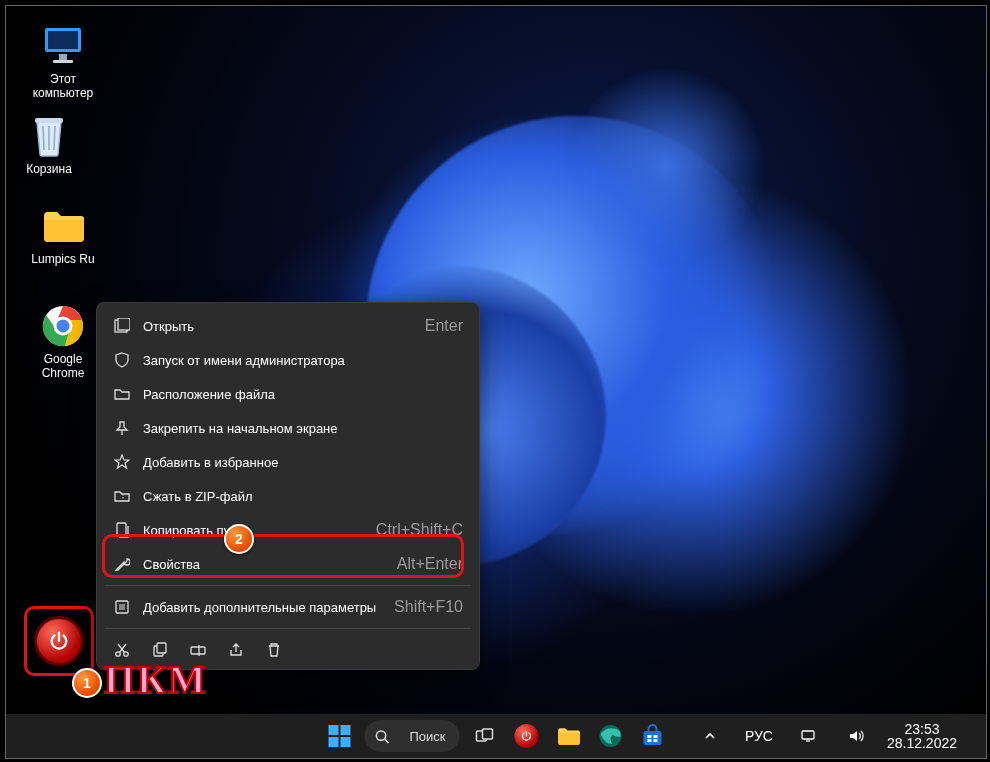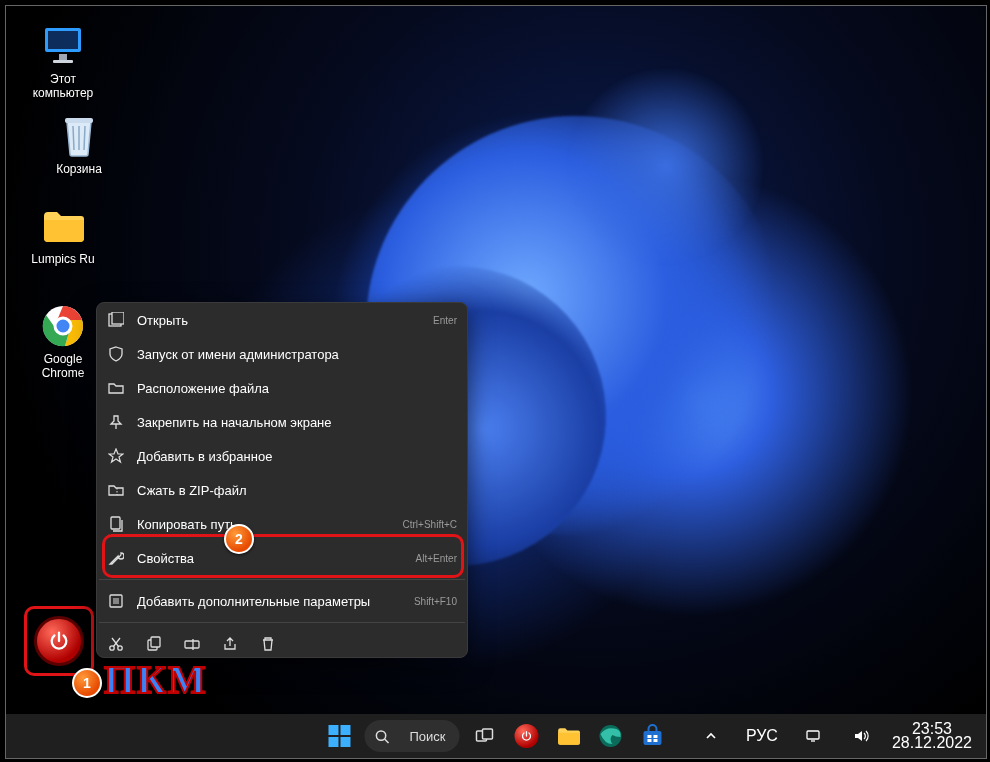--- a/index.html
+++ b/index.html
@@ -57,41 +57,42 @@
   .desktop-icon .label { text-shadow: 0 1px 2px #000; }
 
   
   .context-menu {
     position: absolute;
     left: 90px; top: 296px;
     width: 370px;
     background: #2c2c2c;
     border: 1px solid #3a3a3a;
     border-radius: 8px;
+    padding: 6px;
     box-shadow: 0 8px 24px rgba(0,0,0,.6);
     color: #fff;
     font-size: 13px;
   }
   .cm-item {
     display: flex;
     align-items: center;
     height: 34px;
     border-radius: 4px;
     padding: 0 10px;
     gap: 12px;
     cursor: pointer;
     position: relative;
   }
   .cm-item .cm-ico {
     width: 18px; height: 18px;
     display:flex; align-items:center; justify-content:center;
     color:#ddd;
   }
   .cm-item .cm-label { flex: 1; }
-  .cm-item .cm-shortcut { color:#9a9a9a; font-size:10px; }
+  .cm-item .cm-shortcut { color:#9a9a9a; font-size:16px; }
   .cm-sep {
     height: 1px; background: #444;
     margin: 4px 2px;
   }
   .cm-bottom-row {
     display:flex;
     gap: 20px;
     padding: 8px 10px 4px;
     align-items:center;
   }
@@ -136,21 +137,21 @@
   }
   .badge-1 { left: 66px; top: 662px; }
   .badge-2 { left: 218px; top: 518px; }
 
   .pkm-text {
     position:absolute;
     left: 98px; top: 650px;
     font-family: "Times New Roman", serif;
     font-size: 40px;
     font-weight: bold;
-    color: #3b82f6;
+    color: #f9a8d4;
     -webkit-text-stroke: 2px #c00000;
     text-shadow: 2px 2px 0 #000;
     letter-spacing: 2px;
   }
 
   
   .taskbar {
     position:absolute;
     left:0; right:0; bottom:0;
     height:44px;
@@ -174,24 +175,24 @@
   .tb-btn.square { width:34px; }
   .search-pill {
     height:32px;
     border-radius:16px;
     background:#2f2f2f;
     display:flex;align-items:center;
     padding:0 14px 0 10px;
     gap:20px; color:#ddd; font-size:13px;
   }
   .taskbar .tray {
-    position:absolute; right:8px;
+    position:absolute; right:23px;
     display:flex;align-items:center;gap:14px;
     height:100%;
-    color:#fff; font-size:16px;
+    color:#fff; font-size:14px;
   }
   .tray-clock { text-align:center; line-height:14px; padding-right:6px; }
   .start-logo {
     display:grid; grid-template-columns:10px 10px; grid-template-rows:10px 10px; gap:2px;
   }
   .start-logo div { background:#3cafff; }
   svg { display:block; }
 </style>
 </head>
 <body>
@@ -208,21 +209,21 @@
       <svg width="42" height="40" viewBox="0 0 42 40">
           <rect x="3" y="2" width="36" height="24" rx="2" fill="#2e9cff"></rect>
           <rect x="6" y="5" width="30" height="18" fill="#0d2e5c"></rect>
           <rect x="17" y="28" width="8" height="6" fill="#9ea7b3"></rect>
           <rect x="11" y="34" width="20" height="3" rx="1" fill="#cfd6de"></rect>
         </svg>
     </div>
     <div class="label">Этот<br>компьютер</div>
   </div>
 
-  <div class="desktop-icon" style="left:30px; top:108px;">
+  <div class="desktop-icon" style="left:0; top:108px;">
     <div class="ico">
       <svg width="40" height="44" viewBox="0 0 40 44">
           <path d="M8 8 L32 8 L29 40 Q29 42 27 42 L13 42 Q11 42 11 40 Z" fill="#dce9f6" stroke="#9bb8d4" stroke-width="1.5"></path>
           <rect x="6" y="4" width="28" height="5" rx="2" fill="#c9dbed"></rect>
           <path d="M14 12 L15 36 M20 12 L20 36 M26 12 L25 36" stroke="#8aa9c8" stroke-width="1.5"></path>
         </svg>
     </div>
     <div class="label">Корзина</div>
   </div>
 

